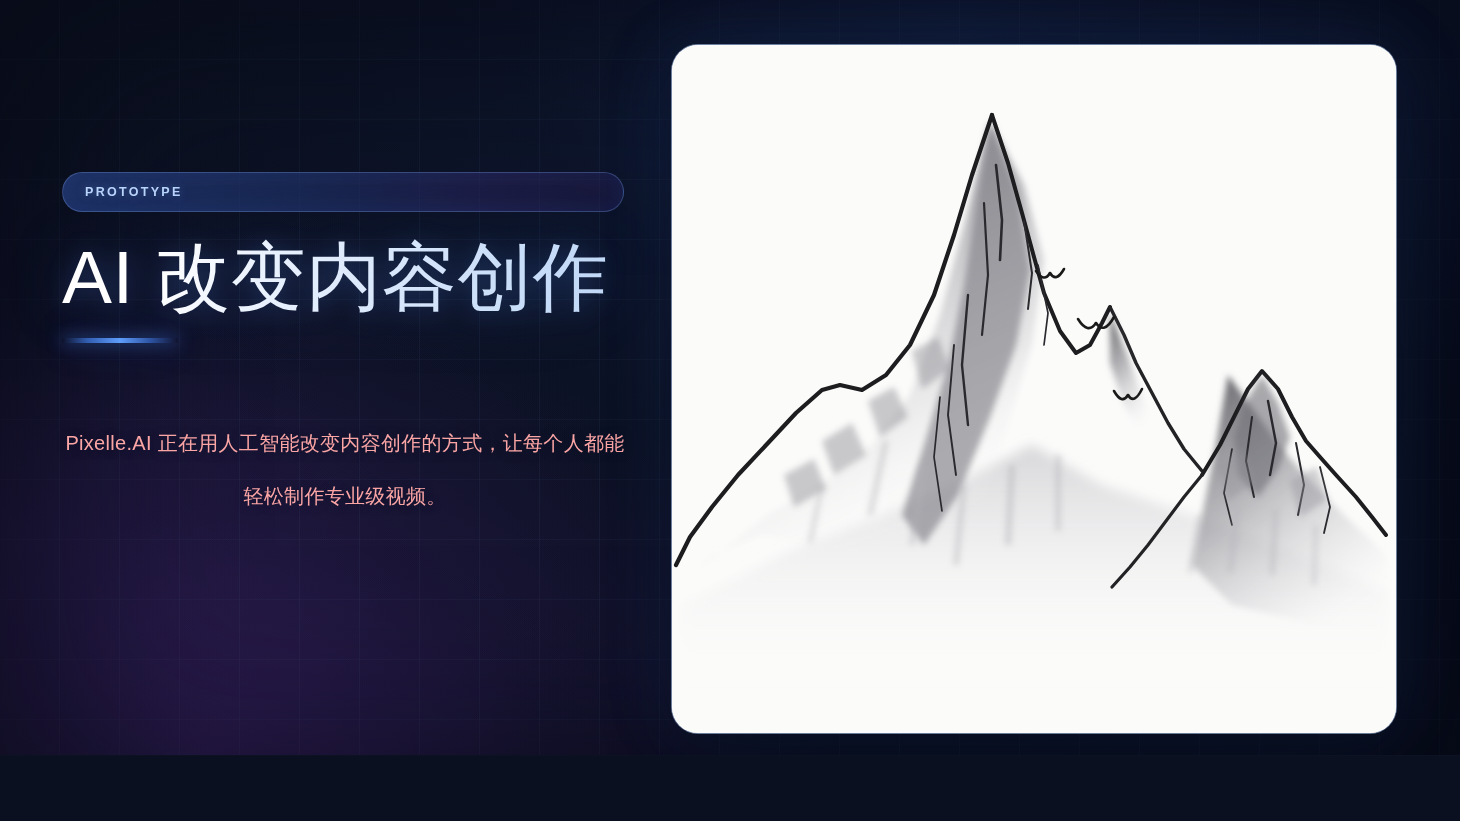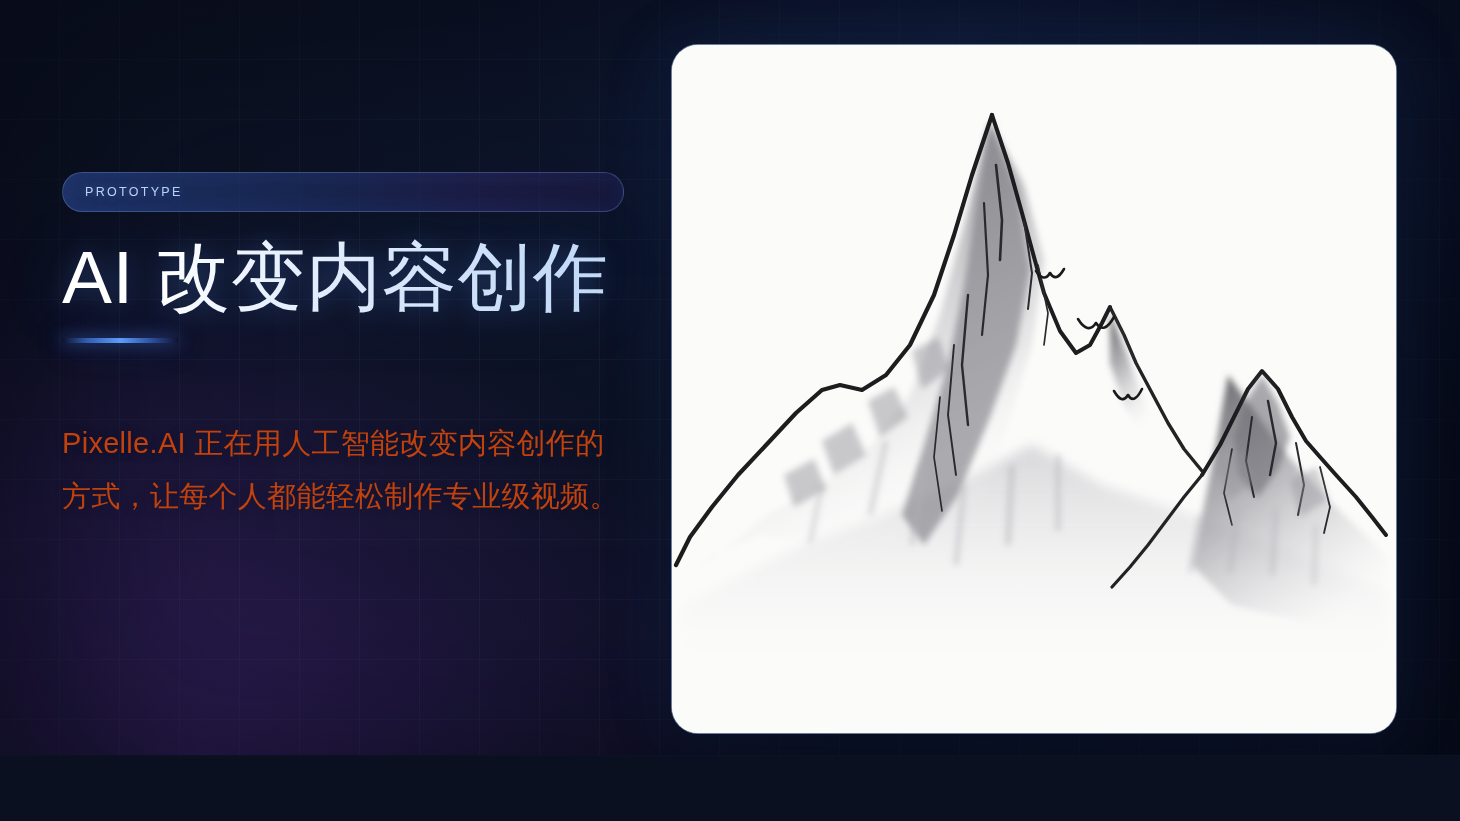--- a/index.html
+++ b/index.html
@@ -62,21 +62,21 @@
     position:relative;
     width:562px; height:40px;
     border-radius:20px;
     display:flex; align-items:center;
     padding-left:22px;
     background:linear-gradient(100deg, rgba(38,62,124,0.72) 0%, rgba(34,52,108,0.62) 42%, rgba(44,36,92,0.52) 78%, rgba(40,30,80,0.40) 100%);
     border:1px solid rgba(110,150,225,0.36);
     box-shadow:0 0 22px rgba(40,80,170,0.18) inset;
   }
   .badge-label {
-    font-size:12.5px; font-weight:normal;
+    font-size:12.5px; font-weight:bold;
     letter-spacing:2.3px;
     color:#b9d4fb;
     text-shadow:0 0 10px rgba(120,170,255,0.35);
   }
 
   .headline {
     margin-top:26px;
     font-size:75px;
     font-weight:normal;
     line-height:1.04;
@@ -95,25 +95,26 @@
     margin-top:22px;
     width:116px; height:5px;
     border-radius:3px;
     background:linear-gradient(90deg, rgba(30,70,160,0.05) 0%, rgba(62,120,225,0.75) 22%, #5e9dfb 50%, rgba(58,112,215,0.70) 76%, rgba(26,60,140,0.05) 100%);
     box-shadow:0 0 16px rgba(70,130,240,0.65), 0 0 34px rgba(60,110,230,0.35);
   }
 
   .body-copy {
     margin-top:74px;
     width:566px;
-    font-size:29px;
+    font-size:20px;
     line-height:53px;
-    color:#c2410c;
+    color:#fca5a5;
     letter-spacing:0.3px;
     text-shadow:0 1px 8px rgba(10,18,40,0.6);
+    text-align:center;
   }
 
   
   .card-glow {
     position:absolute;
     left:662px; top:34px;
     width:744px; height:710px;
     border-radius:34px;
     background:radial-gradient(closest-side, rgba(120,170,255,0.20), rgba(60,110,210,0.06) 60%, rgba(0,0,0,0) 100%);
     filter:blur(12px);

